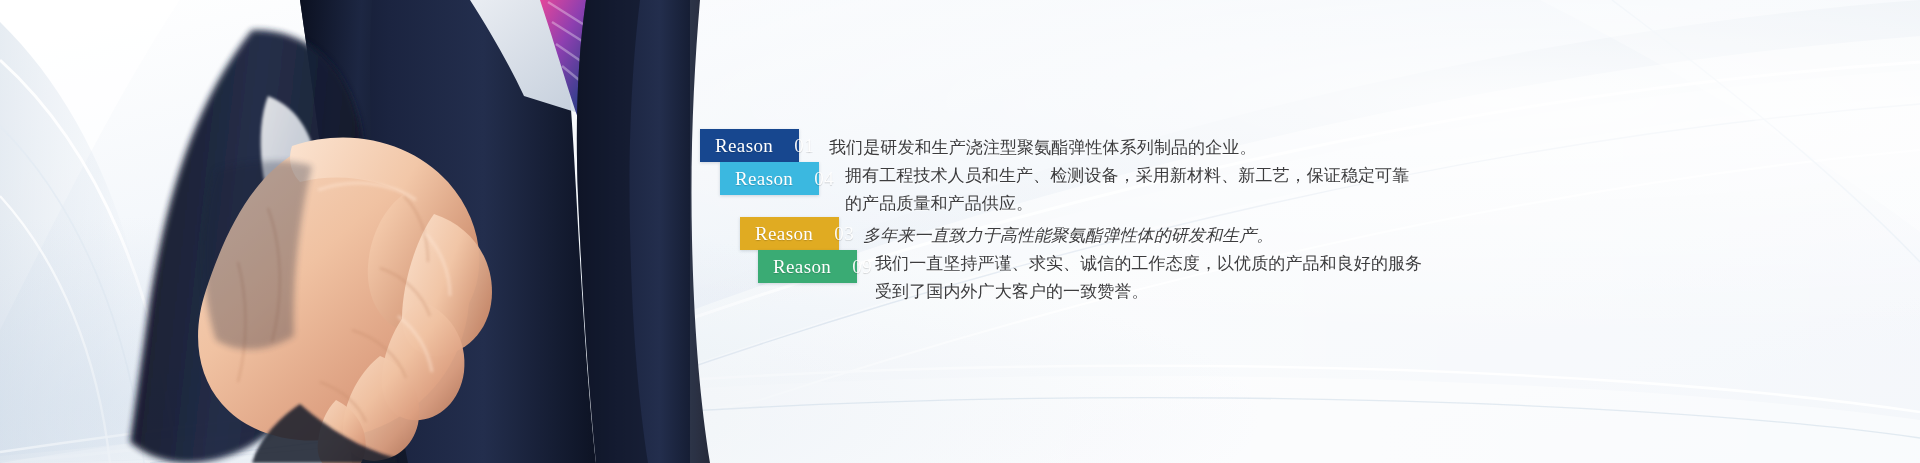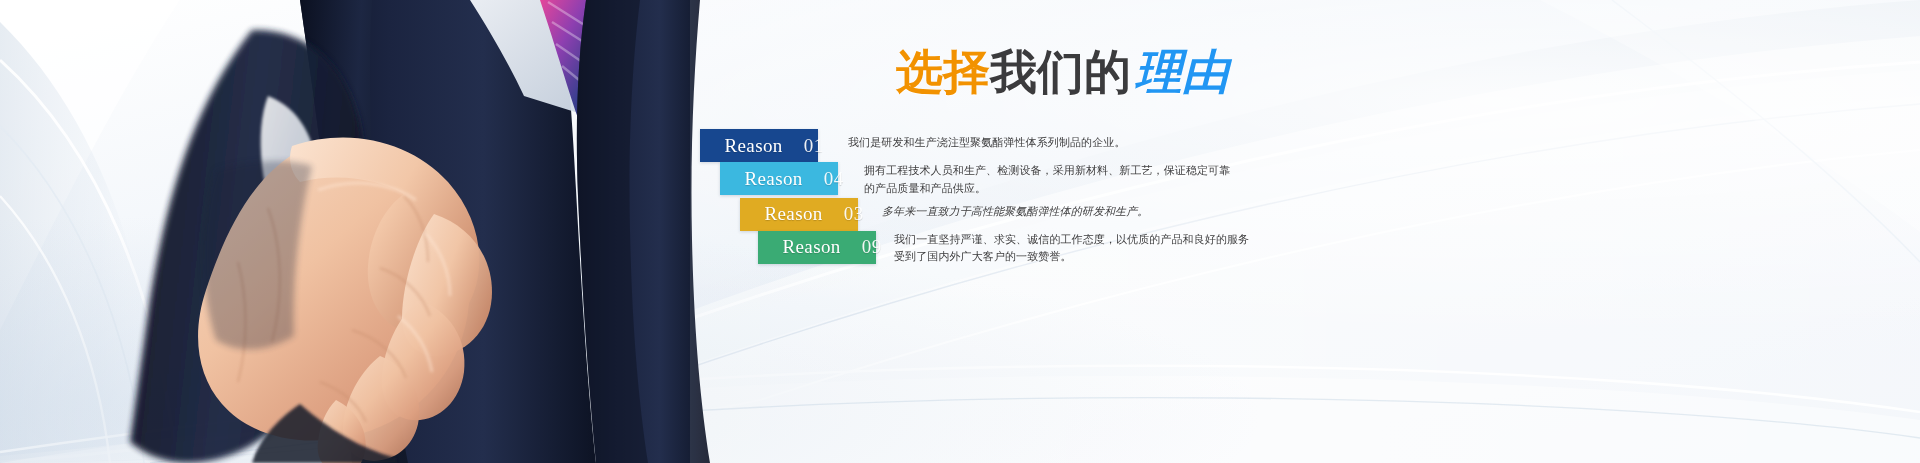--- a/index.html
+++ b/index.html
@@ -57,39 +57,39 @@
   }
   .reason-row + .reason-row{ margin-top:0; }
 
   .r1{ margin-top:0;  padding-left:0;   }
   .r2{ margin-top:22px; padding-left:20px; }
   .r3{ margin-top:22px; padding-left:40px; }
   .r4{ margin-top:22px; padding-left:58px; }
 
   .badge{
     flex:0 0 auto;
-    width:118px; height:33px;
+    width:99px; height:33px;
     display:flex; align-items:center; justify-content:center;
     color:#ffffff;
     font-family:"Liberation Serif","DejaVu Serif",serif;
     font-size:19px; letter-spacing:.4px;
     text-shadow:0 1px 1px rgba(0,0,0,.18);
     box-shadow:0 1px 3px rgba(30,50,80,.18);
     padding-left:30px;
   }
   .badge .num{ padding-left:5px; opacity:.92;margin-left:16px; }
 
   .r1 .badge{ background:#17478F; }
   .r2 .badge{ background:#3BB8E0; }
   .r3 .badge{ background:#E0AB22; }
   .r4 .badge{ background:#3AAB74; }
 
   .desc{
     color:#3c3c3e;
-    font-size:11px;
+    font-size:17px;
     line-height:1.62;
     letter-spacing:.1px;
     padding-top:2px;
     text-shadow:0 1px 0 rgba(255,255,255,.75);
     white-space:pre-line;
   }
   .r1 .desc{ margin-left:30px; padding-top:5px; }
   .r2 .desc{ margin-left:26px; padding-top:0px; }
   .r3 .desc{ margin-left:24px; padding-top:5px;font-style:italic; }
   .r4 .desc{ margin-left:18px; padding-top:0px; }
@@ -248,23 +248,20 @@
 
     <path d="M216,170 C250,160 286,158 312,166 C300,216 292,276 294,336 C268,352 238,354 216,340 C198,284 200,222 216,170 Z" fill="#1a2338" opacity=".30" filter="url(#soft2)"></path>
 
     <path d="M300,404 C330,430 360,448 396,458 L396,463 L252,463 C258,442 276,420 300,404 Z" fill="#131a2c" opacity=".85" filter="url(#soft)"></path>
 
     <rect x="690" y="0" width="70" height="463" fill="#ffffff" opacity=".10"></rect>
   </svg>
 
   <div class="content">
 
-    <h1 class="heading">
-      <span class="h-orange">选择</span><span class="h-dark">我们的</span><span class="h-blue">理由</span>
-    </h1>
 
     <div class="reasons">
 
       <div class="reason-row r1">
         <div class="badge">
           <span>Reason</span>
             <span class="num">01</span>
         </div>
         <div class="desc">我们是研发和生产浇注型聚氨酯弹性体系列制品的企业。</div>
       </div>

